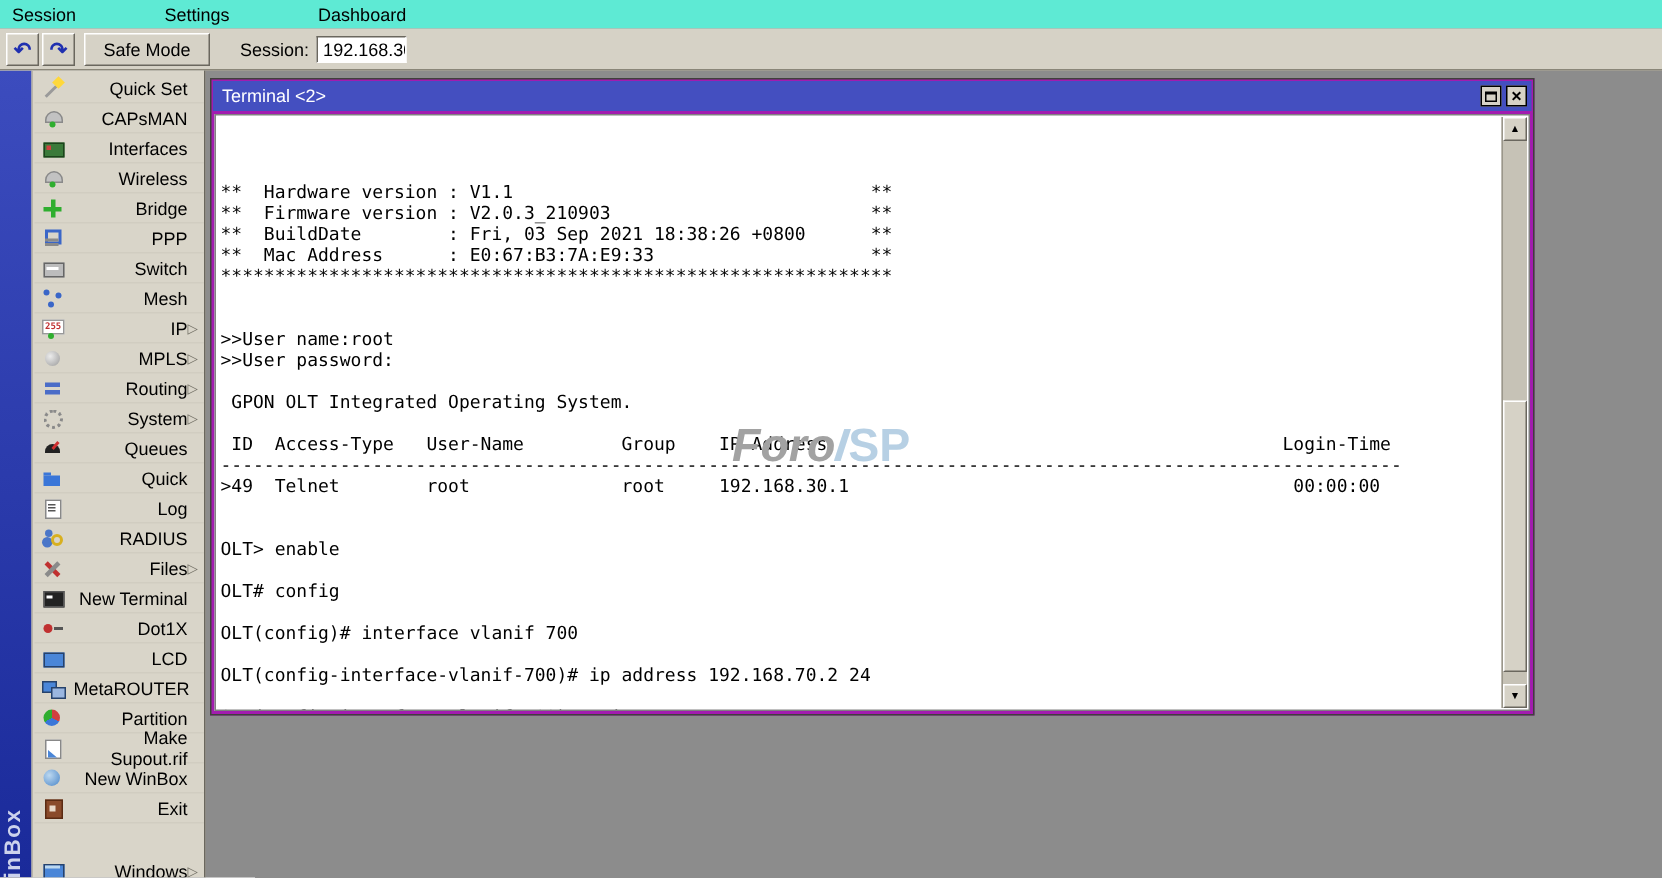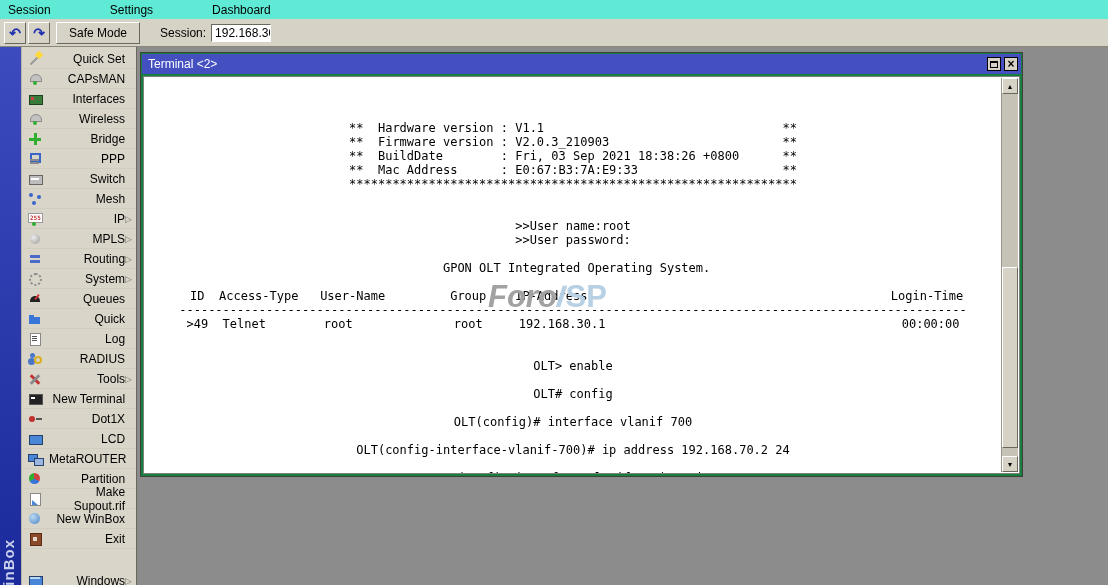--- a/index.html
+++ b/index.html
@@ -99,34 +99,34 @@
   .ic-make-supout::after { width:0; height:0; border-top:5px solid transparent; border-left:6px solid #4a86d8; bottom:1px; left:4px; }
   .ic-new-winbox::before { width:11px; height:11px; border-radius:50%;
     background:radial-gradient(circle at 35% 35%, #bcd8f0, #4a86c8); top:1px; left:1px; }
   .ic-exit::before { width:10px; height:11px; background:#8a4a2a; border:1px solid #5a2a12; top:1px; left:2px; }
   .ic-exit::after { width:4px; height:4px; background:#e8d8c8; top:5px; left:5px; }
   .ic-windows::before { width:12px; height:9px; background:#4a86d8; border:1px solid #26426c; top:2px; left:1px; }
   .ic-windows::after { width:10px; height:2px; background:#bcd8f0; top:3px; left:2px; }
 
   
   .window { position:absolute; left:140px; top:52px; width:883px; height:425px;
-    background:#15803d; border:1px solid #40403c; padding:1px; }
+    background:#a21caf; border:1px solid #40403c; padding:1px; }
   .titlebar { height:20px; background:#444fc0; color:#fff;
     display:flex; align-items:center; padding:0 3px 0 6px; }
   .titlebar .title { flex:1; }
   .tb-btn { width:14px; height:14px; background:#d6d2c6; border:1px solid #000;
     margin-left:3px; display:flex; align-items:center; justify-content:center;
     color:#000; cursor:default; }
   .max-glyph { width:8px; height:7px; border:1px solid #000; border-top-width:2px; }
   .close-glyph { font-size:12px; font-weight:bold; line-height:10px; }
   .content { position:absolute; left:2px; right:2px; top:23px; bottom:2px;
     background:#fff; border:1px solid #808080; }
   .term { position:absolute; left:3px; top:2px; right:20px; bottom:0;
     font:12px/14px "DejaVu Sans Mono", monospace; white-space:pre; overflow:hidden; }
-  .tline { height:14px;text-align:center; }
+  .tline { height:14px; }
 
   .watermark { position:absolute; left:344px; top:202px; font-size:31px; font-weight:bold;
     font-family:"Liberation Sans",sans-serif; pointer-events:none; }
   .wm-gray { color:#a2a2a2;font-style:italic; }
   .wm-bar { color:#b7d0e4; display:inline-block; transform:skewX(-18deg); }
   .wm-blue { color:#b7d0e4; }
 
   
   .scrollbar { position:absolute; top:1px; right:1px; width:17px; bottom:1px;
     background:#c6c2b6; border-left:1px solid #9a968a; }
@@ -242,21 +242,21 @@
         <span class="label">Log</span>
         <span class="arrow" style="visibility: hidden;">▷</span>
       </div>
       <div class="sitem">
         <span class="ic ic-radius"></span>
         <span class="label">RADIUS</span>
         <span class="arrow" style="visibility: hidden;">▷</span>
       </div>
       <div class="sitem">
         <span class="ic ic-tools"></span>
-        <span class="label">Tools</span>
+        <span class="label">Files</span>
         <span class="arrow">▷</span>
       </div>
       <div class="sitem">
         <span class="ic ic-new-terminal"></span>
         <span class="label">New Terminal</span>
         <span class="arrow" style="visibility: hidden;">▷</span>
       </div>
       <div class="sitem">
         <span class="ic ic-dot1x"></span>
         <span class="label">Dot1X</span>

